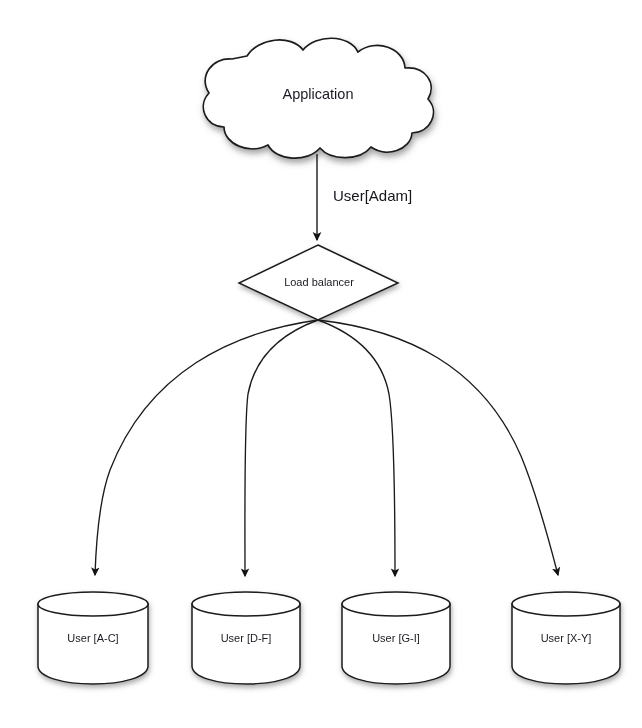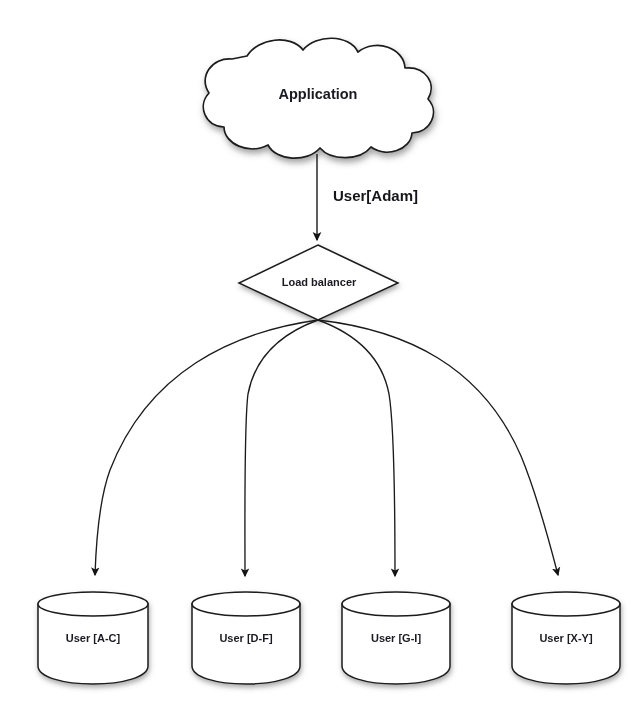--- a/index.html
+++ b/index.html
@@ -11,21 +11,20 @@
   body {
     font-family: "Liberation Sans", sans-serif;
     -webkit-font-smoothing: antialiased;
   }
   #diagram-root {
     position: relative;
     width: 642px;
     height: 728px;
     background: #ffffff;
     overflow: hidden;
-    font-weight: bold;
   }
   #diagram-canvas {
     position: absolute;
     top: 0;
     left: 0;
     width: 642px;
     height: 728px;
     display: block;
   }
   .shape-label {

